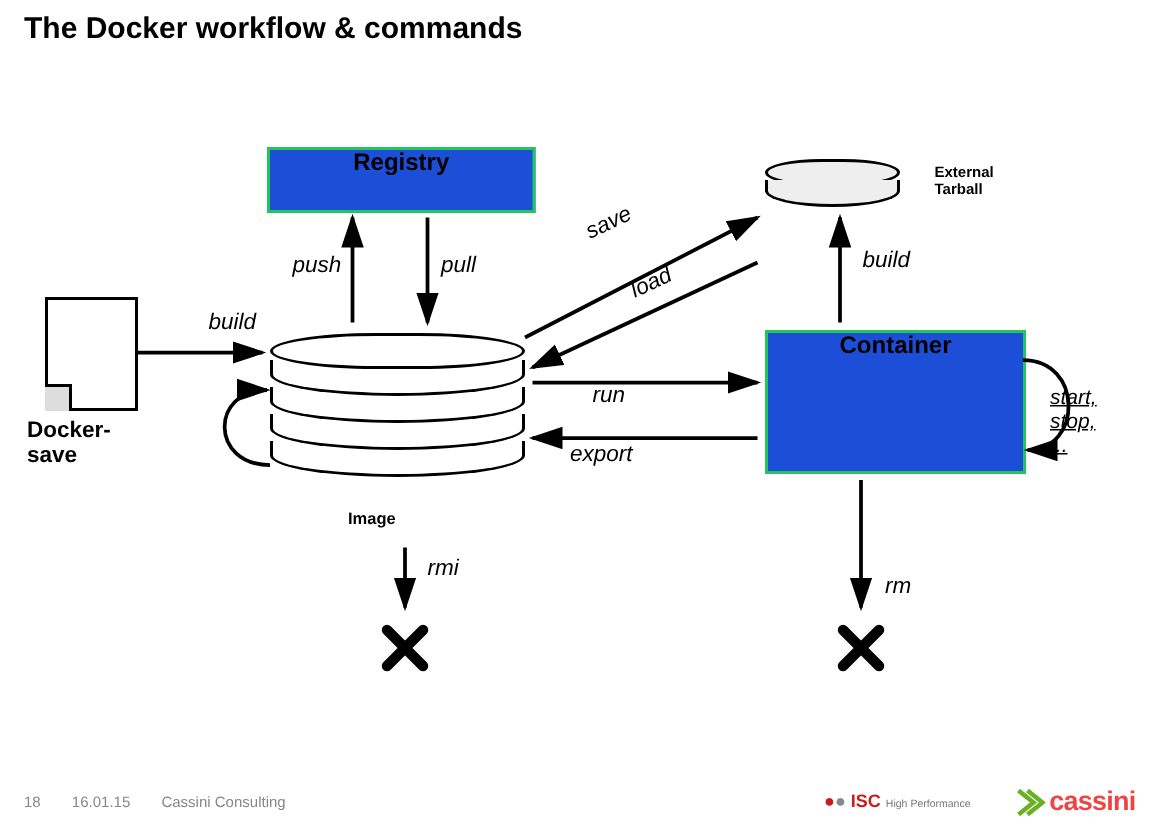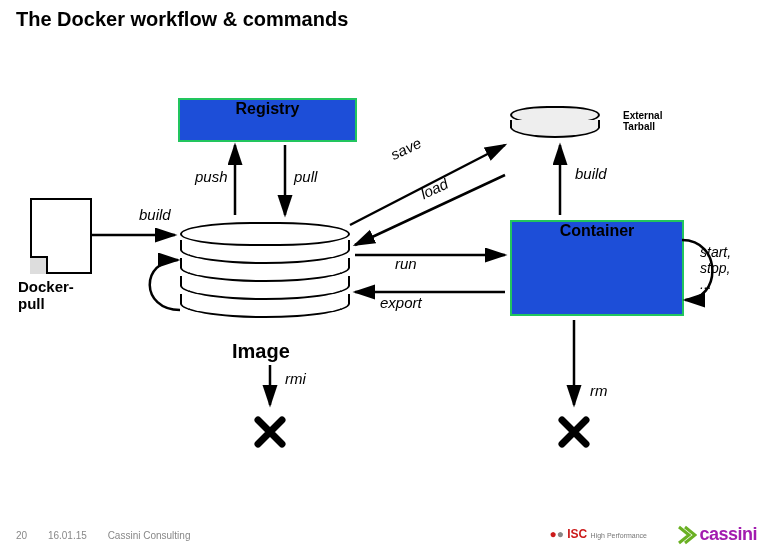--- a/index.html
+++ b/index.html
@@ -29,38 +29,38 @@
     font-weight: bold;
     font-size: 16px;
   }
   .label {
     position: absolute;
     font-size: 15px;
     font-style: italic;
   }
   .node-label {
     position: absolute;
-    font-size: 20px;
+    font-size: 11px;
     font-weight: bold;
   }
   .footer {
     position: absolute;
     bottom: 10px;
     left: 16px;
     font-size: 10px;
     color: #888;
   }
   .footer span { margin-right: 18px; }
   .logo-cassini {
     position: absolute;
     bottom: 6px;
     right: 10px;
     font-size: 18px;
     font-weight: bold;
-    color: #a21caf;
+    color: #ef4444;
     letter-spacing: -0.5px;
   }
   .logo-cassini .chev {
     display: inline-block;
     vertical-align: middle;
     margin-right: 2px;
   }
   .logo-isc {
     position: absolute;
     bottom: 10px;
@@ -108,21 +108,21 @@
   <div style="border:2px solid #000; border-top:none; height:16px; margin-top:-4px; background:#eee; border-radius:0 0 50% 50%/0 0 60% 60%;"></div>
 </div>
 <div class="node-label" style="left:623px; top:110px; white-space:pre; font-size:10px;">External
 Tarball</div>
 
 <div style="position:absolute; left:30px; top:198px; width:58px; height:72px; border:2px solid #000; background:#fff;">
   <div style="position:absolute; bottom:-2px; left:-2px; width:0; height:0; border-bottom:16px solid #fff; border-right:16px solid transparent;"></div>
   <div style="position:absolute; bottom:-2px; left:-2px; width:16px; height:16px; border-top:2px solid #000; border-right:2px solid #000; background:#ddd; transform-origin:bottom left;"></div>
 </div>
 <div class="node-label" style="left:18px; top:278px; white-space:pre; font-size:15px;">Docker-
-pull</div>
+save</div>
 
 <svg class="arrows">
   <defs>
     <marker id="ah" markerWidth="10" markerHeight="10" refX="8" refY="3" orient="auto">
       <path d="M0,0 L9,3 L0,6 Z" fill="#000"></path>
     </marker>
   </defs>
 
   <line x1="92" y1="235" x2="175" y2="235" stroke="#000" stroke-width="2.5" marker-end="url(#ah)"></line>
 
@@ -154,29 +154,29 @@
 <div class="label" style="left:115px; top:206px;margin-left:24px;">build</div>
 <div class="label" style="left:195px; top:168px;">push</div>
 <div class="label" style="left:294px; top:168px;text-align:right;">pull</div>
 <div class="label" style="left:390px; top:140px; transform:rotate(-25deg);">save</div>
 <div class="label" style="left:420px; top:180px; transform:rotate(-25deg);">load</div>
 <div class="label" style="left:395px; top:255px;">run</div>
 <div class="label" style="left:380px; top:294px;">export</div>
 <div class="label" style="left:575px; top:165px;">build</div>
 <div class="label" style="left:285px; top:370px;">rmi</div>
 <div class="label" style="left:590px; top:382px;">rm</div>
-<div class="label" style="left:700px; top:244px; white-space:pre; font-style:italic; font-size:14px;">start,
+<div class="label" style="left:700px; top:256px; white-space:pre; font-style:italic; font-size:14px;text-decoration:underline;">start,
 stop,
 ...</div>
 
 <div style="position:absolute; left:258px; top:418px; width:28px; height:28px;"></div>
 <div style="position:absolute; left:562px; top:418px; width:28px; height:28px;"></div>
 
 <div class="footer">
-  <span>20</span>
+  <span>18</span>
   <span>16.01.15</span>
   <span>Cassini Consulting</span>
 </div>
 
 <div class="logo-isc">
   <span style="color:#cc1b1b;">●</span><span style="color:#888;">●</span>
   <span>ISC</span>
   <span class="sub">High Performance</span>
 </div>
 <div class="logo-cassini">

